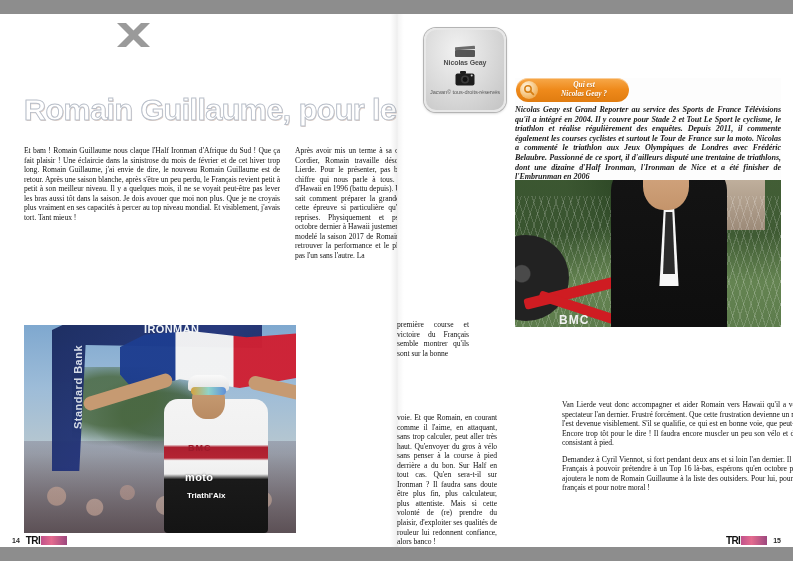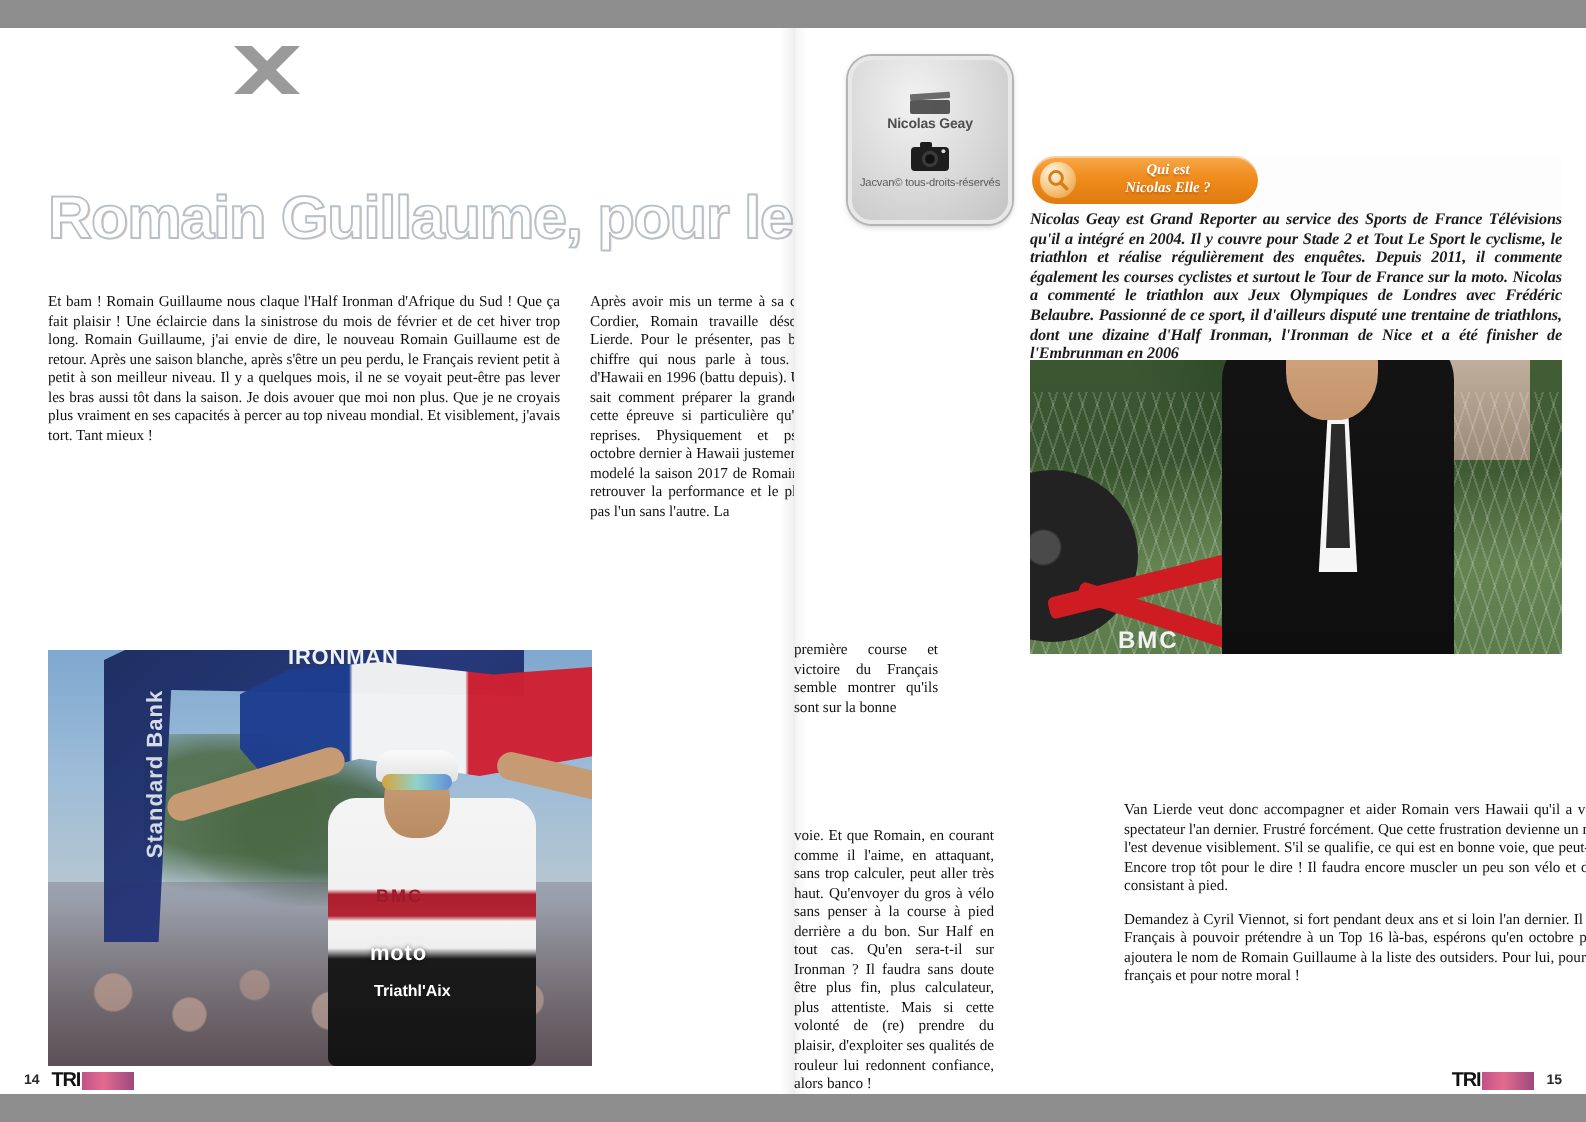--- a/index.html
+++ b/index.html
@@ -413,21 +413,21 @@
     <div class="bio-box" style="left:118px; top:39px;margin-top:39px;">
       <div class="bio-badge">
         <span class="mag">
           <svg width="12" height="12" viewBox="0 0 12 12">
             <circle cx="5" cy="5" r="3.2" fill="none" stroke="#d77f14" stroke-width="1.5"></circle>
             <line x1="7.4" y1="7.4" x2="10.4" y2="10.4" stroke="#d77f14" stroke-width="1.8" stroke-linecap="round"></line>
           </svg>
         </span>
         <span class="btxt">
           <span>Qui est</span><br>
-          <span>Nicolas Elle ?</span>
+          <span>Nicolas Geay ?</span>
         </span>
       </div>
       <div class="bio-text">Nicolas Geay est Grand Reporter au service des Sports de France Télévisions qu'il a intégré en 2004. Il y couvre pour Stade 2 et Tout Le Sport le cyclisme, le triathlon et réalise régulièrement des enquêtes. Depuis 2011, il commente également les courses cyclistes et surtout le Tour de France sur la moto. Nicolas a commenté le triathlon aux Jeux Olympiques de Londres avec Frédéric Belaubre. Passionné de ce sport, il d'ailleurs disputé une trentaine de triathlons, dont une dizaine d'Half Ironman, l'Ironman de Nice et a été finisher de l'Embrunman en 2006</div>
     </div>
 
     <div class="photo photo-bike" style="left:118px; top:140px;">
       <div class="bike-bg"></div>
       <div class="bike-trees"></div>
       <div class="bike-house"></div>
       <div class="bike-fence"></div>

